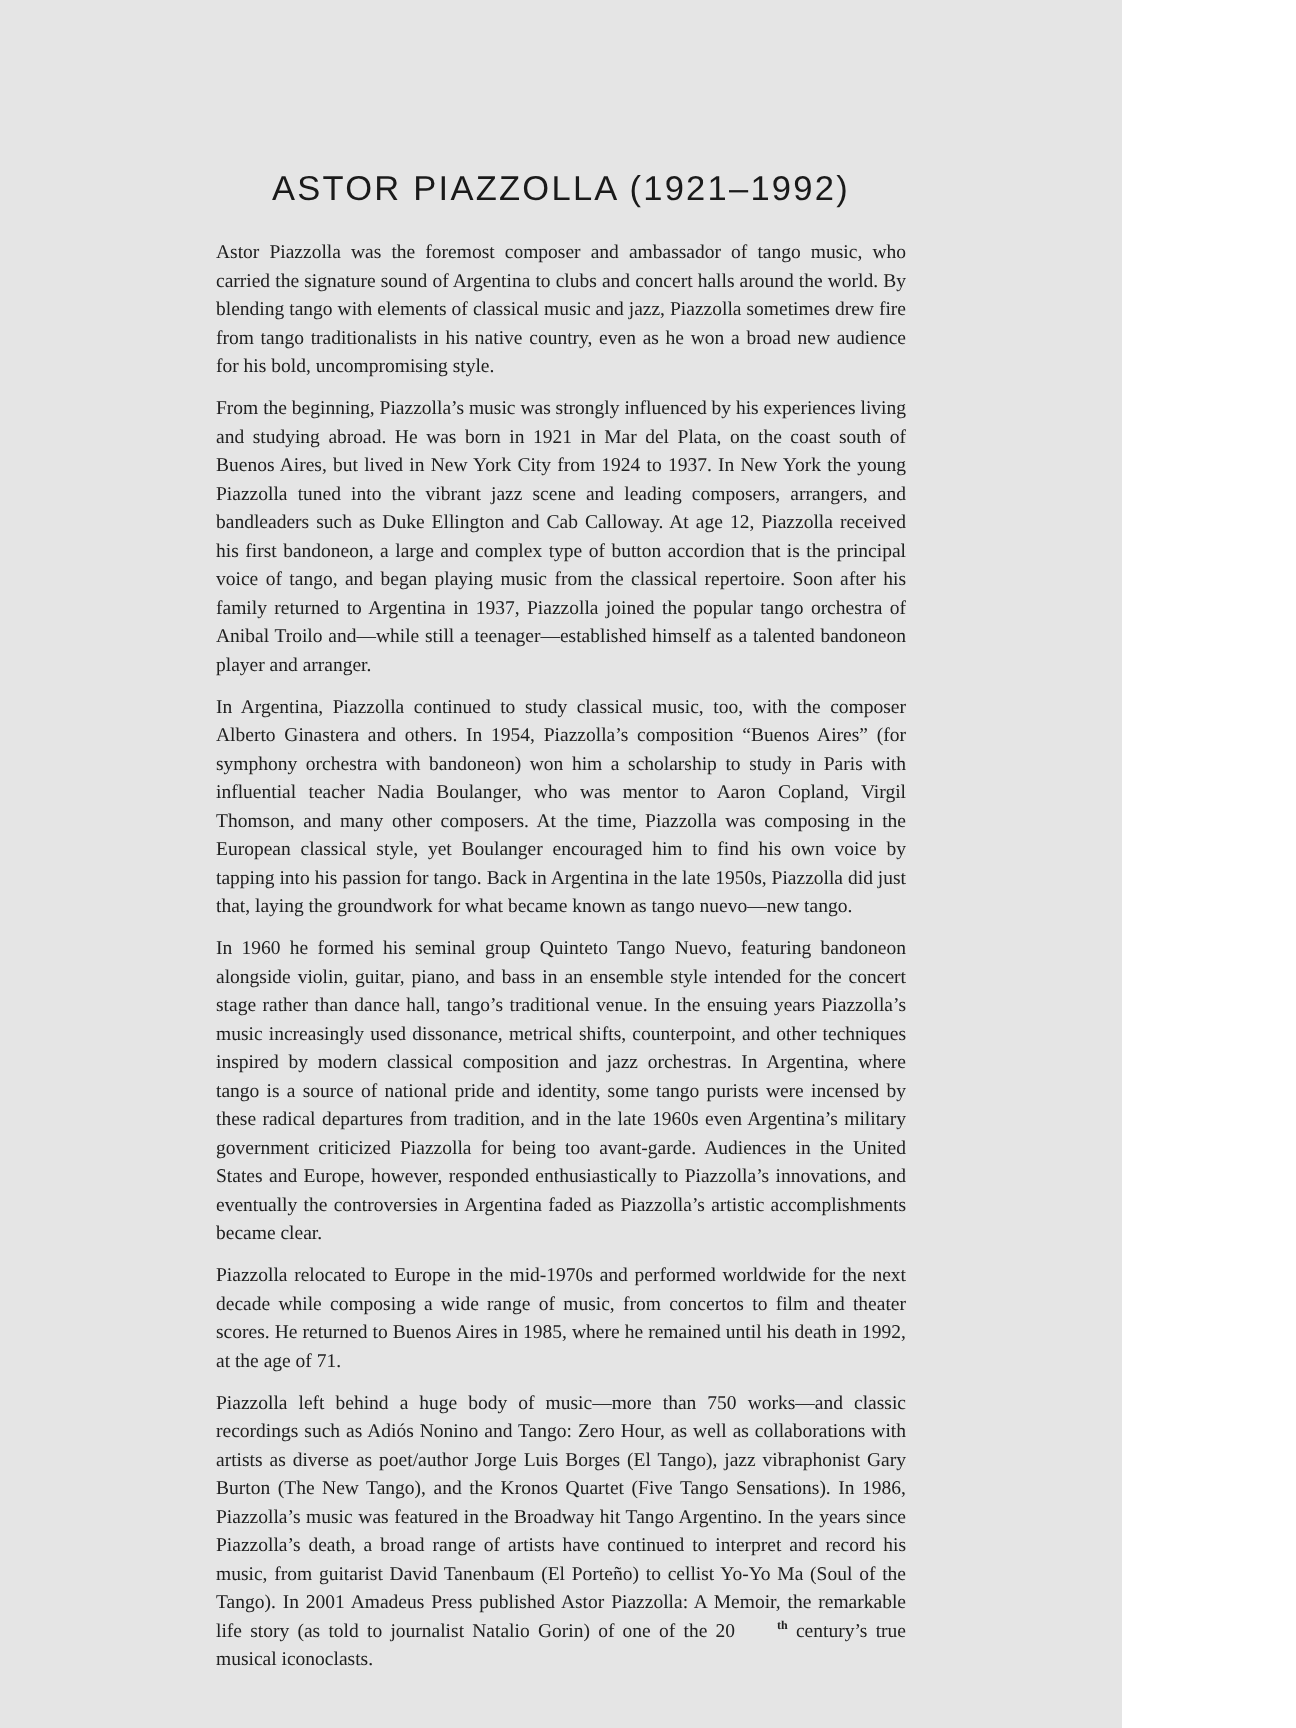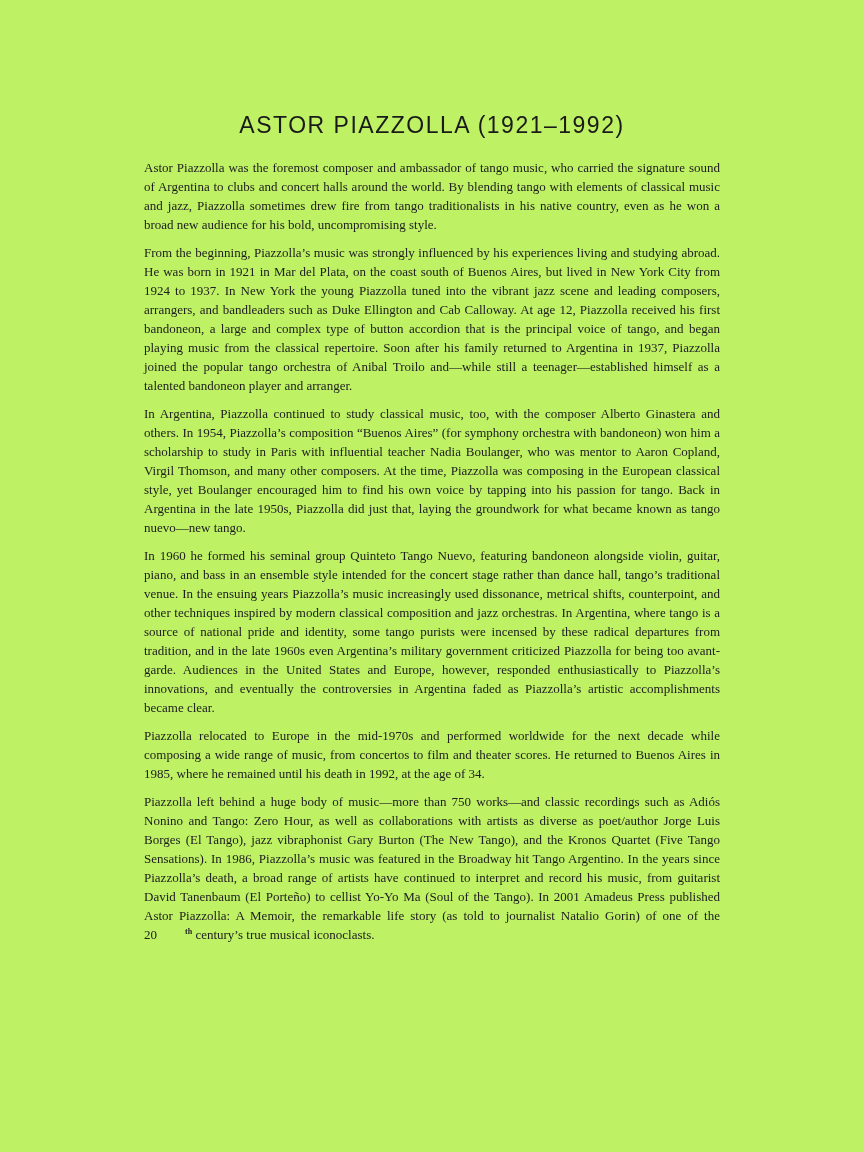--- a/index.html
+++ b/index.html
@@ -2,23 +2,23 @@
 <html><head>
 <meta charset="utf-8">
 <style>
   html, body {
     margin: 0;
     padding: 0;
     background: #ffffff;
   }
   .page {
     position: relative;
-    width: 864px;
+    width: 748px;
     height: 1152px;
-    background: #bef264;
+    background: #e5e5e5;
     overflow: hidden;
   }
   .content {
     padding: 112px 144px 0 144px;
   }
   .title {
     margin: 0 0 20px 0;
     text-align: center;
     font-family: "Liberation Sans", sans-serif;
     font-weight: 400;
@@ -47,16 +47,16 @@
 </head>
 <body>
 
 <div class="page">
   <div class="content">
     <h1 class="title">ASTOR PIAZZOLLA (1921–1992)</h1>
     <p class="body-para">Astor Piazzolla was the foremost composer and ambassador of tango music, who carried the signature sound of Argentina to clubs and concert halls around the world. By blending tango with elements of classical music and jazz, Piazzolla sometimes drew fire from tango traditionalists in his native country, even as he won a broad new audience for his bold, uncompromising style.</p>
     <p class="body-para">From the beginning, Piazzolla’s music was strongly influenced by his experiences living and studying abroad. He was born in 1921 in Mar del Plata, on the coast south of Buenos Aires, but lived in New York City from 1924 to 1937. In New York the young Piazzolla tuned into the vibrant jazz scene and leading composers, arrangers, and bandleaders such as Duke Ellington and Cab Calloway. At age 12, Piazzolla received his first bandoneon, a large and complex type of button accordion that is the principal voice of tango, and began playing music from the classical repertoire. Soon after his family returned to Argentina in 1937, Piazzolla joined the popular tango orchestra of Anibal Troilo and—while still a teenager—established himself as a talented bandoneon player and arranger.</p>
     <p class="body-para">In Argentina, Piazzolla continued to study classical music, too, with the composer Alberto Ginastera and others. In 1954, Piazzolla’s composition “Buenos Aires” (for symphony orchestra with bandoneon) won him a scholarship to study in Paris with influential teacher Nadia Boulanger, who was mentor to Aaron Copland, Virgil Thomson, and many other composers. At the time, Piazzolla was composing in the European classical style, yet Boulanger encouraged him to find his own voice by tapping into his passion for tango. Back in Argentina in the late 1950s, Piazzolla did just that, laying the groundwork for what became known as tango nuevo—new tango.</p>
     <p class="body-para">In 1960 he formed his seminal group Quinteto Tango Nuevo, featuring bandoneon alongside violin, guitar, piano, and bass in an ensemble style intended for the concert stage rather than dance hall, tango’s traditional venue. In the ensuing years Piazzolla’s music increasingly used dissonance, metrical shifts, counterpoint, and other techniques inspired by modern classical composition and jazz orchestras. In Argentina, where tango is a source of national pride and identity, some tango purists were incensed by these radical departures from tradition, and in the late 1960s even Argentina’s military government criticized Piazzolla for being too avant-garde. Audiences in the United States and Europe, however, responded enthusiastically to Piazzolla’s innovations, and eventually the controversies in Argentina faded as Piazzolla’s artistic accomplishments became clear.</p>
-    <p class="body-para">Piazzolla relocated to Europe in the mid-1970s and performed worldwide for the next decade while composing a wide range of music, from concertos to film and theater scores. He returned to Buenos Aires in 1985, where he remained until his death in 1992, at the age of 34.</p>
+    <p class="body-para">Piazzolla relocated to Europe in the mid-1970s and performed worldwide for the next decade while composing a wide range of music, from concertos to film and theater scores. He returned to Buenos Aires in 1985, where he remained until his death in 1992, at the age of 71.</p>
     <p class="body-para"><span>Piazzolla left behind a huge body of music—more than 750 works—and classic recordings such as Adiós Nonino and Tango: Zero Hour, as well as collaborations with artists as diverse as poet/author Jorge Luis Borges (El Tango), jazz vibraphonist Gary Burton (The New Tango), and the Kronos Quartet (Five Tango Sensations). In 1986, Piazzolla’s music was featured in the Broadway hit Tango Argentino. In the years since Piazzolla’s death, a broad range of artists have continued to interpret and record his music, from guitarist David Tanenbaum (El Porteño) to cellist Yo-Yo Ma (Soul of the Tango). In 2001 Amadeus Press published Astor Piazzolla: A Memoir, the remarkable life story (as told to journalist Natalio Gorin) of one of the 20</span><sup class="ord">th</sup><span> century’s true musical iconoclasts.</span></p>
   </div>
 </div>
 
 </body></html>

